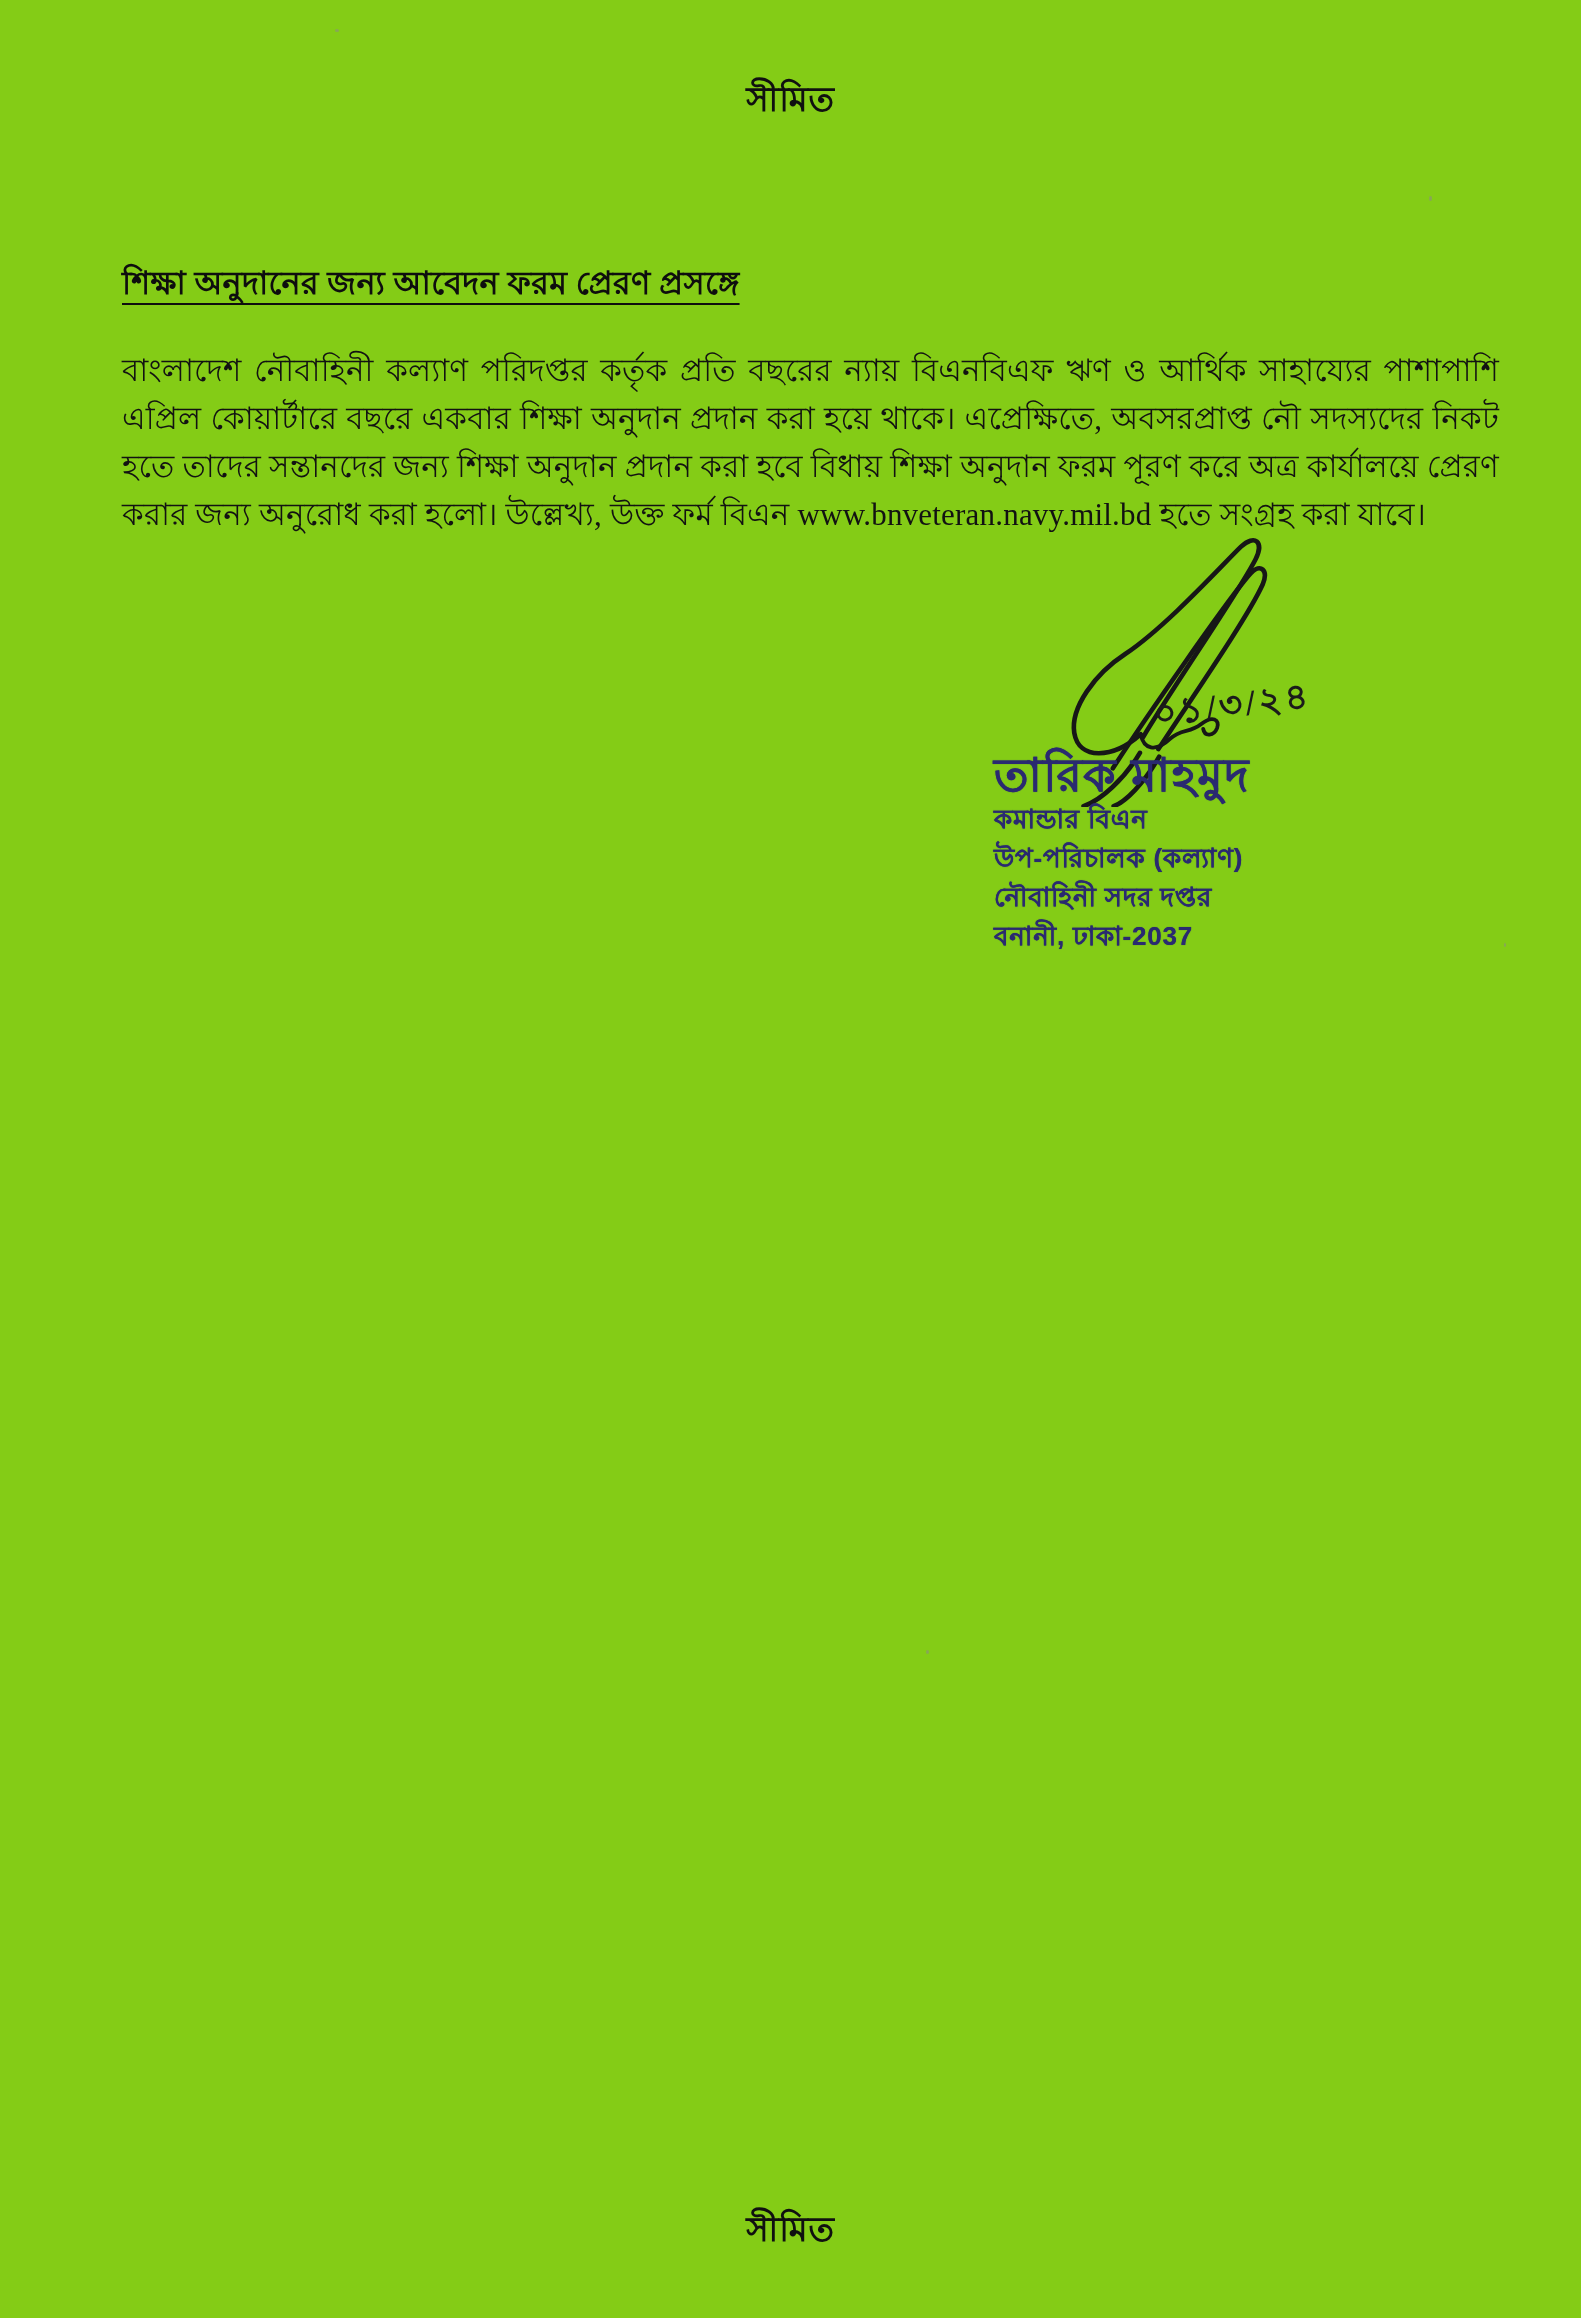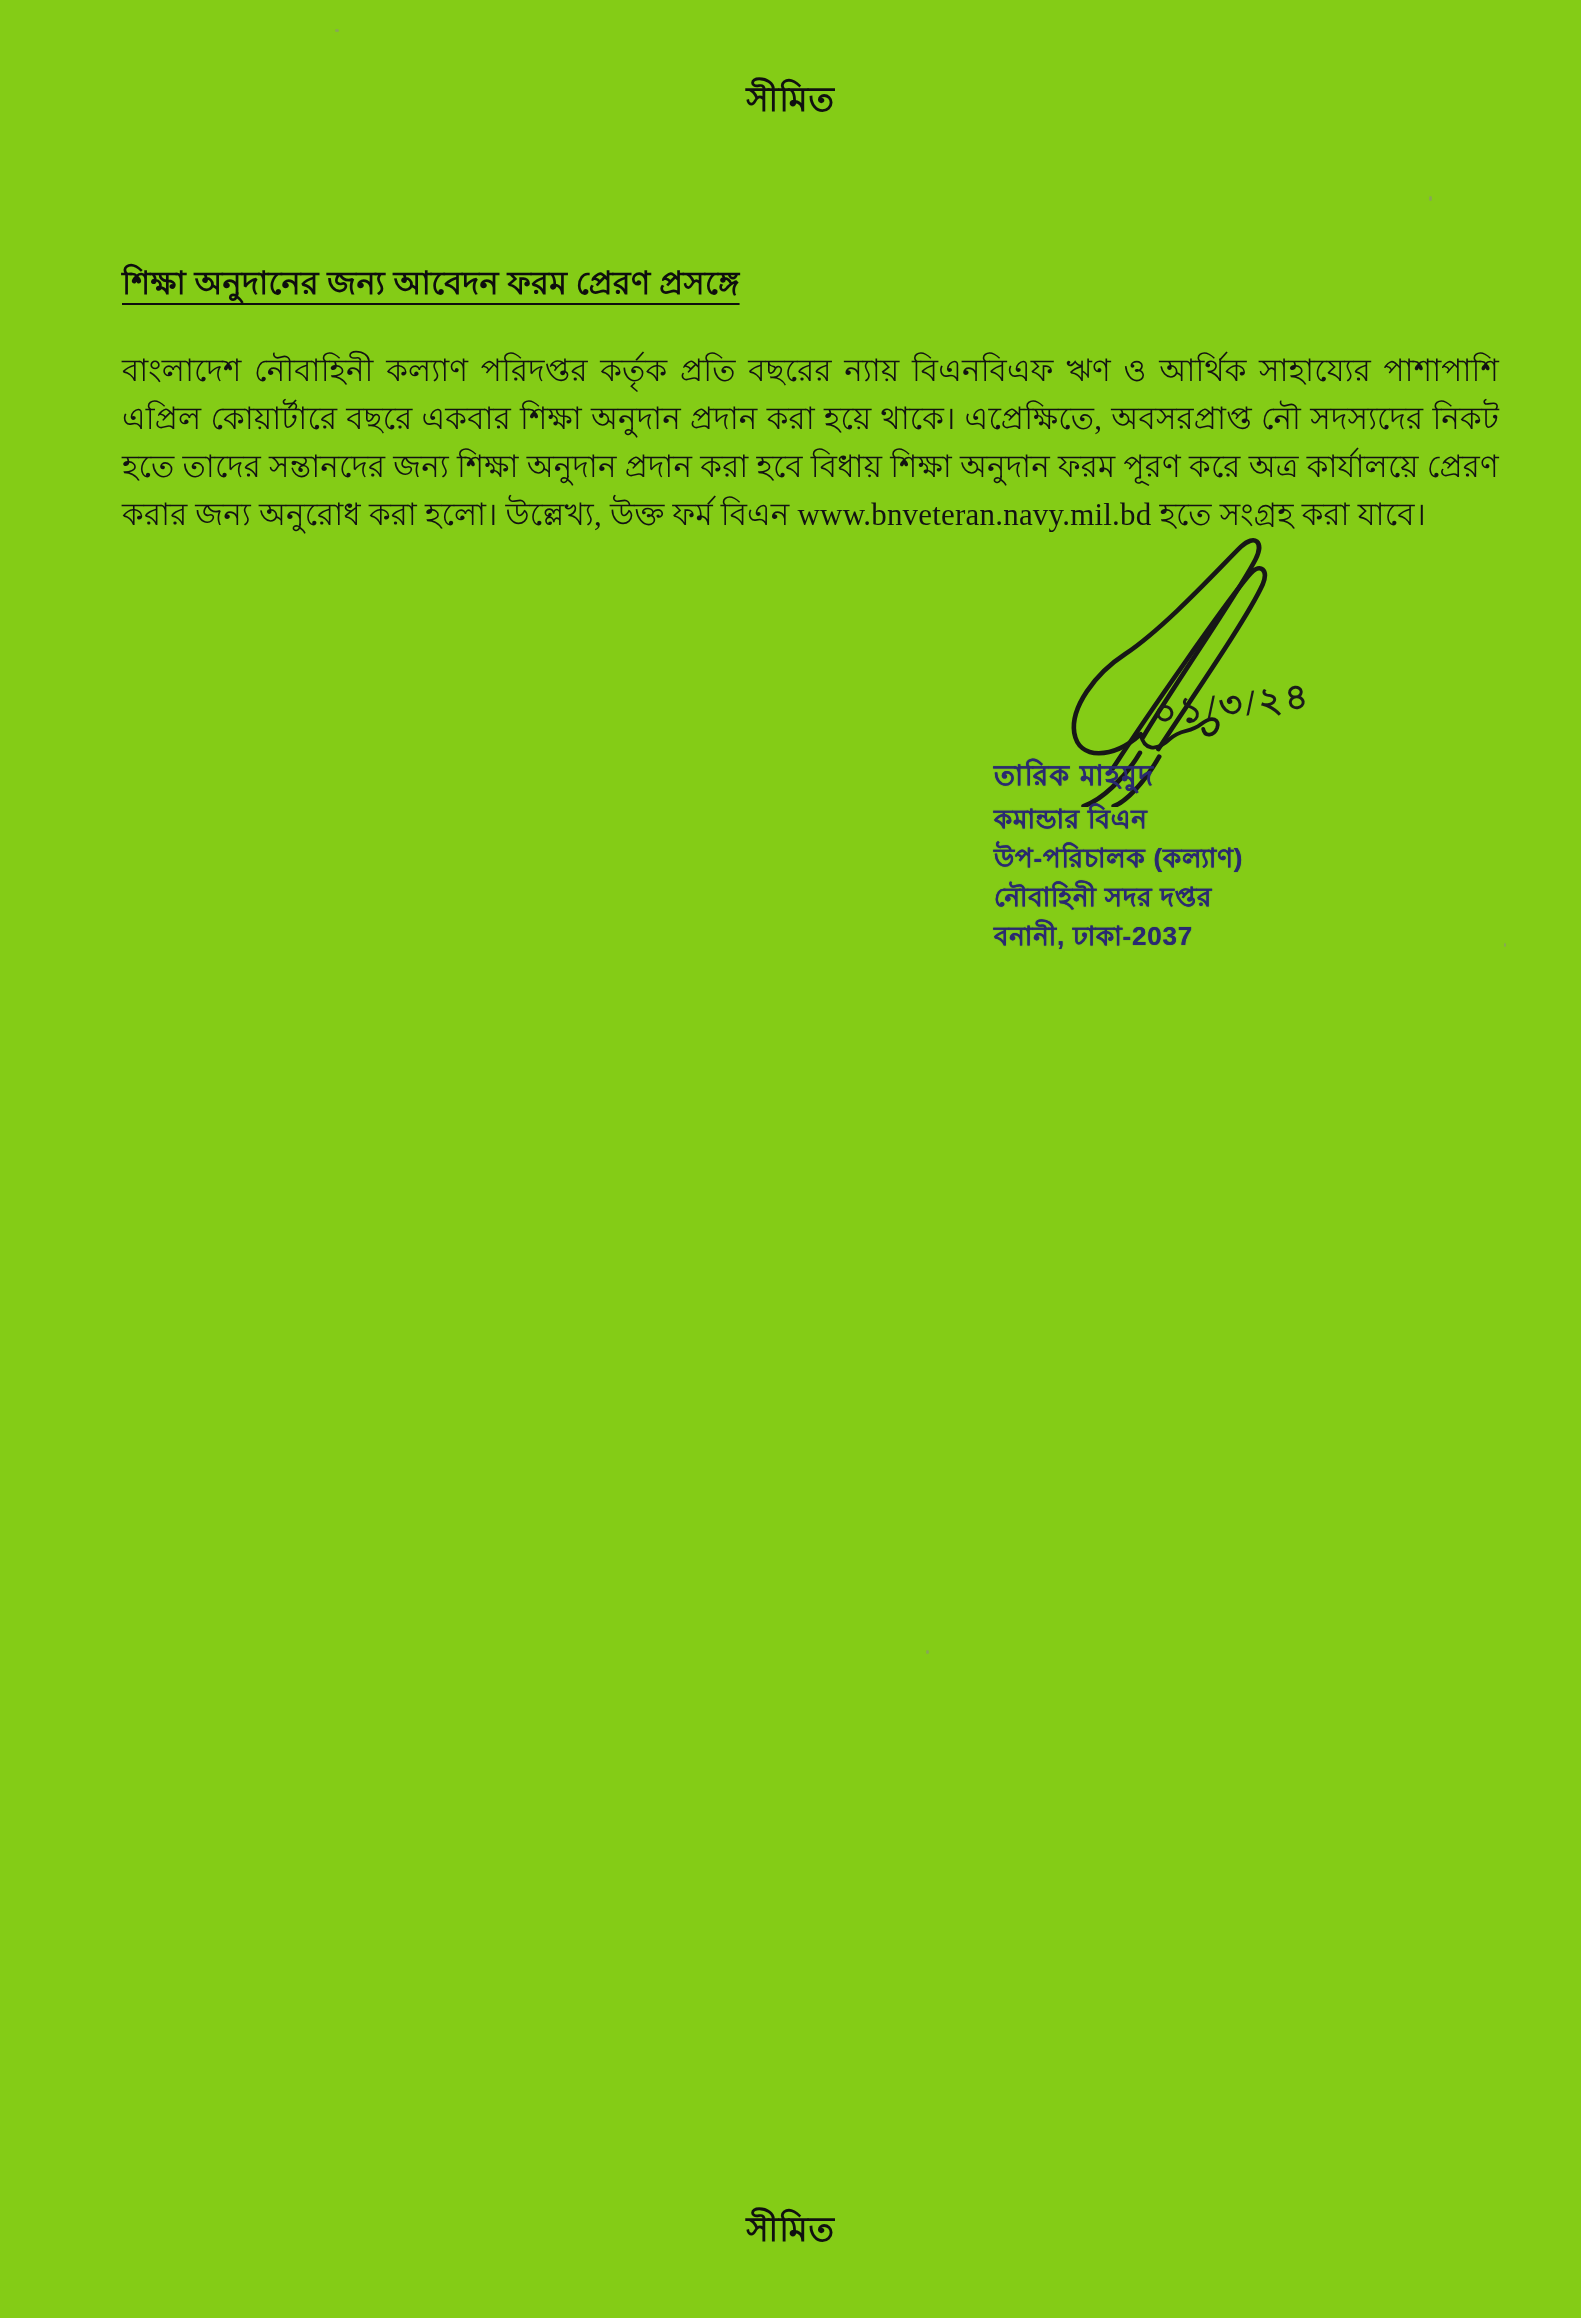--- a/index.html
+++ b/index.html
@@ -65,21 +65,21 @@
     white-space:nowrap;
   }
 
   .stamp {
     position:absolute; left:994px; top:756px;
     color:#2a2a70;
     font-family:"Liberation Sans", sans-serif;
     font-weight:700;
     text-shadow:0 0 0.8px #2a2a70;
   }
-  .stamp .name  { font-size:28px; line-height:39px; letter-spacing:1.5px; }
+  .stamp .name  { font-size:46px; line-height:39px; letter-spacing:1.5px; }
   .stamp .line  { font-size:26px; line-height:29px; letter-spacing:0.8px; margin-top:10px; }
 </style>
 </head>
 <body>
 
 <div class="page">
 
   <div class="speck s1"></div>
   <div class="speck s2"></div>
   <div class="speck s3"></div>

